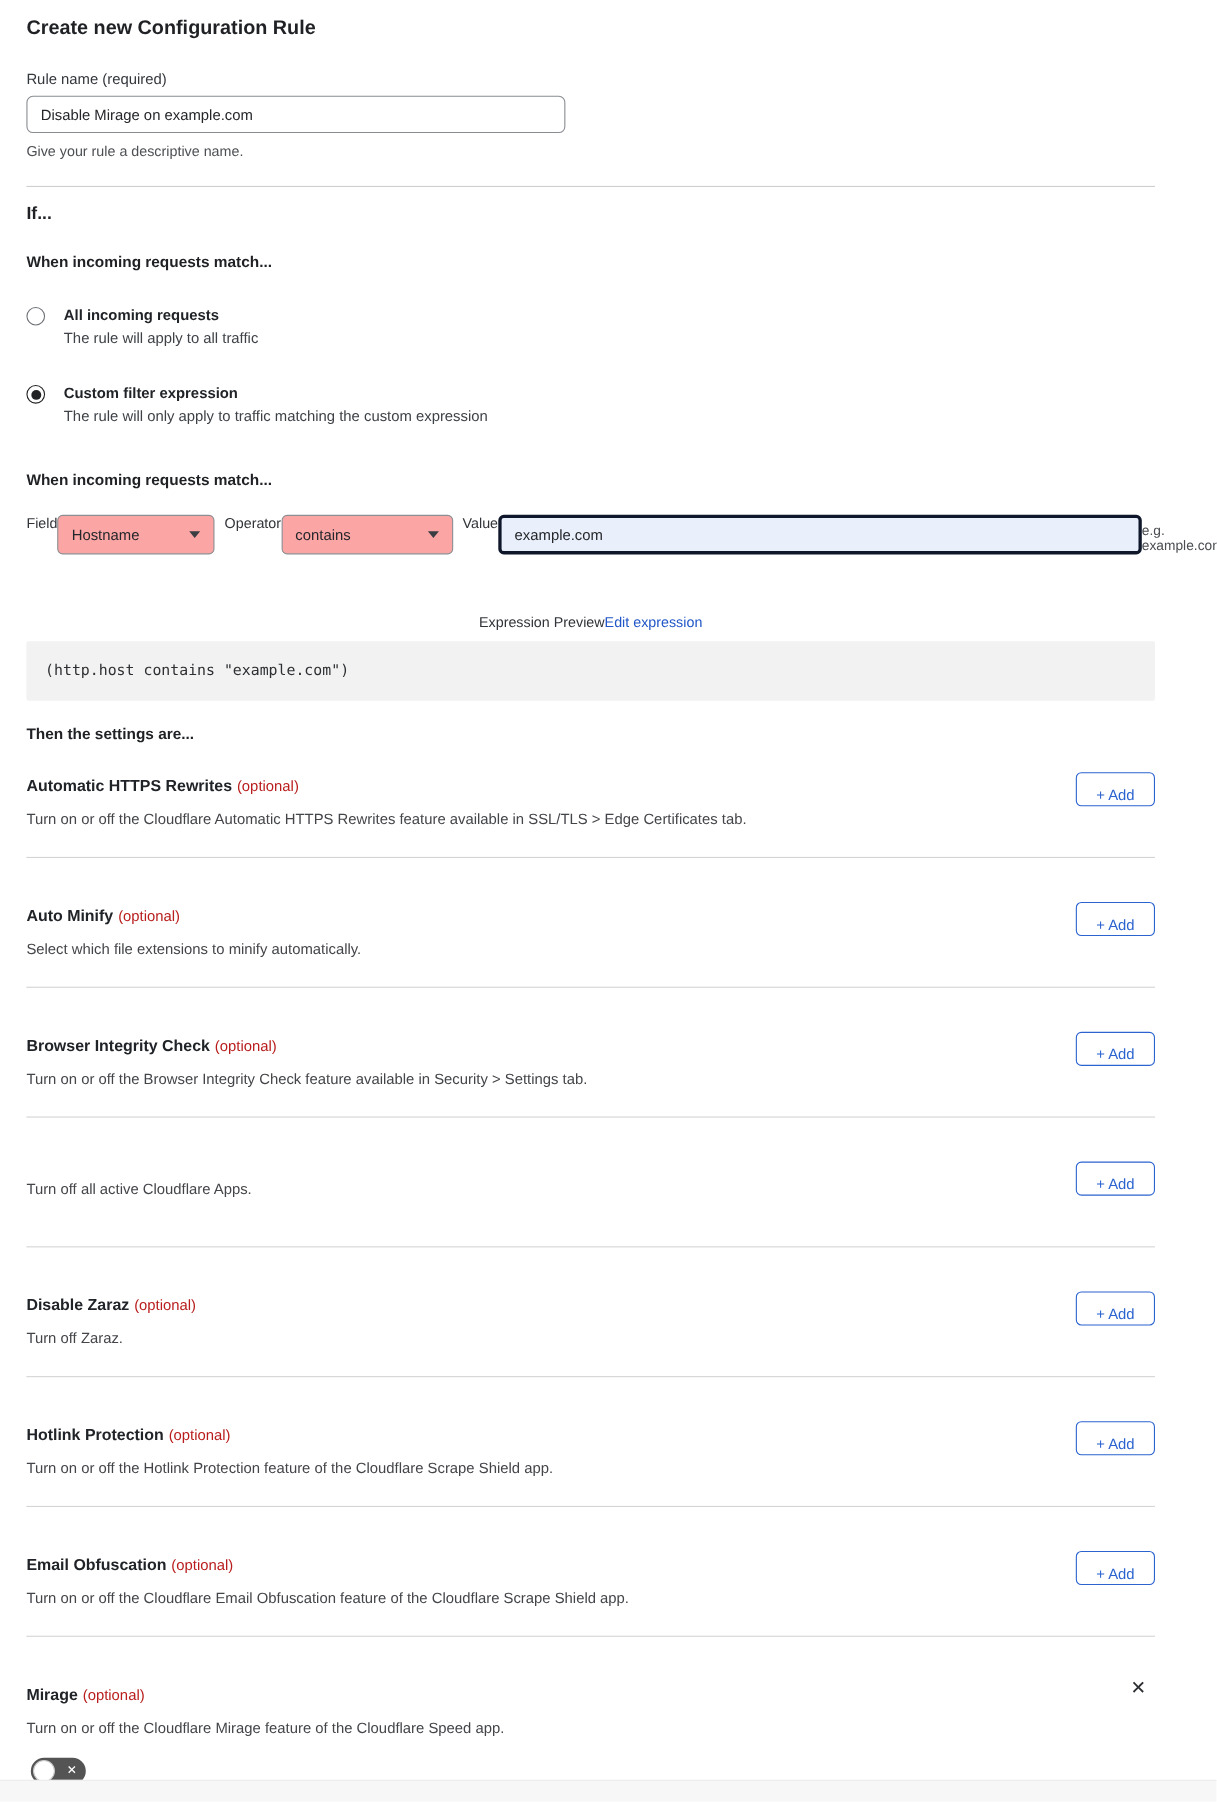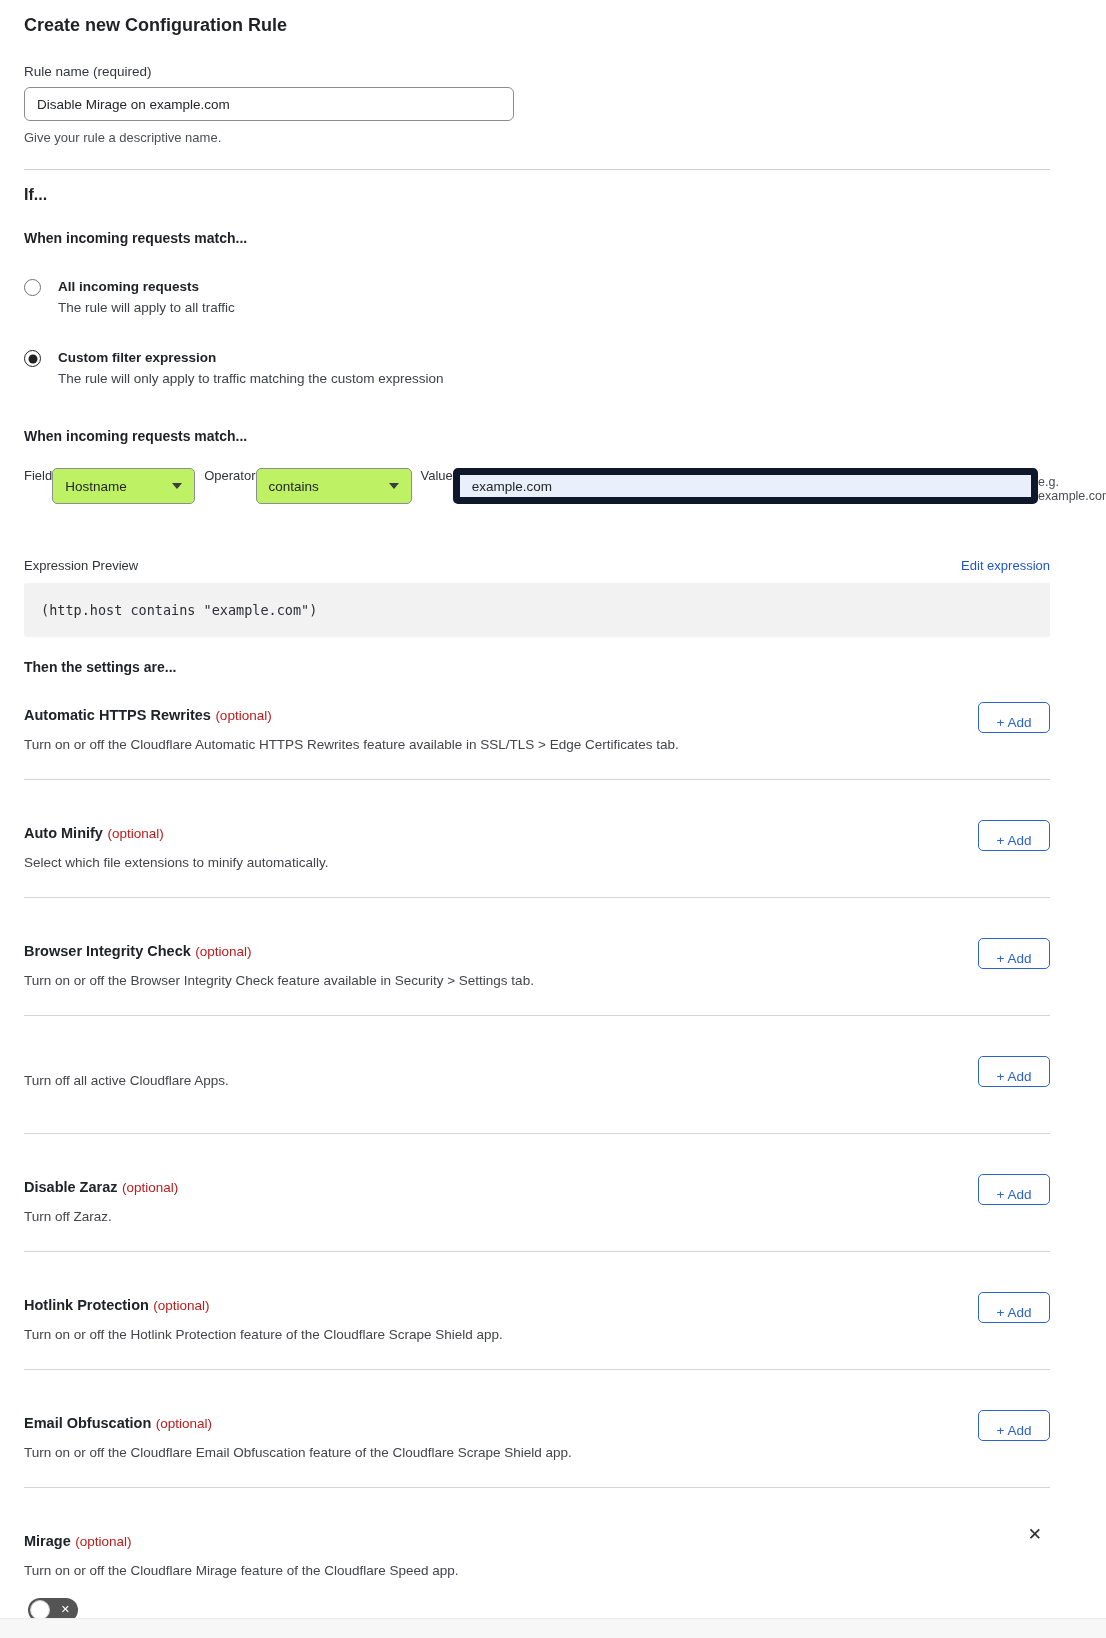--- a/index.html
+++ b/index.html
@@ -43,44 +43,44 @@
   }
   .radio-label { font-size: 13.5px; font-weight: bold; color: #202327; line-height: 17px; }
   .radio-desc { margin-top: 5px; font-size: 13.5px; font-weight: normal; color: #3e4247; }
 
   .builder-heading { margin-top: 42px; font-size: 14px; font-weight: bold; color: #1f2124; }
   .builder-row { margin-top: 24px; display: flex; align-items: flex-start; }
   .builder-col { display: flex; }
   .builder-col + .builder-col { margin-left: 9px; }
   .col-label { font-size: 13px; color: #303337; margin-bottom: 9px; }
   .select {
-    height: 36px; border: 1px solid #8b8e92; border-radius: 5px; background: #bef264;
+    height: 36px; border: 1px solid #8b8e92; border-radius: 5px; background: #fca5a5;
     display: flex; align-items: center; justify-content: space-between;
     padding: 11px 12px; font-size: 13.5px; color: #24262a; cursor: pointer;
   }
   .select-field { width: 143px; }
   .select-operator { width: 156px; }
   .caret {
     width: 0; height: 0; border-left: 5px solid transparent;
     border-right: 5px solid transparent; border-top: 6px solid #3a3d41; margin-left: 8px;
   }
   .value-input {
-    width: 606px; height: 36px; border: 7px solid #0f172a; border-radius: 5px;
+    width: 606px; height: 36px; border: 3px solid #0f172a; border-radius: 5px;
     background: #e9f0fb; padding: 0 12px; font-family: "Liberation Sans", sans-serif;
     font-size: 13.5px; color: #24262a; outline: none;
   }
   .value-hint { margin-top: 7px; font-size: 12.5px; color: #4a4d51; }
   .andor-group { display: flex; margin-left: 10px; margin-top: 24px; align-items: center; }
   .andor-btn {
     height: 32px; padding: 0 15px; background: #d6d6d6; border: none; border-radius: 5px;
     font-family: "Liberation Sans", sans-serif; font-size: 13.5px; color: #2e3033; cursor: pointer;
   }
   .andor-btn + .andor-btn { margin-left: 9px; }
 
-  .preview-row { margin-top: 34px; display: flex; justify-content: space-between; align-items: baseline; }
+  .preview-row { margin-top: 34px; display: flex; justify-content: center; align-items: baseline; }
   .preview-label { font-size: 13px; color: #303337; }
   .edit-link { font-size: 13px; color: #2056c7; cursor: pointer; }
   .code-block {
     margin-top: 10px; height: 54px; background: #f2f2f2; border-radius: 2px;
     display: flex; align-items: center; padding: 0 17px;
     font-family: "DejaVu Sans Mono", "Liberation Mono", monospace;
     font-size: 13.5px; color: #2d2f32;
   }
 
   .settings-heading { margin-top: 22px; font-size: 14px; font-weight: bold; color: #1f2124; }

